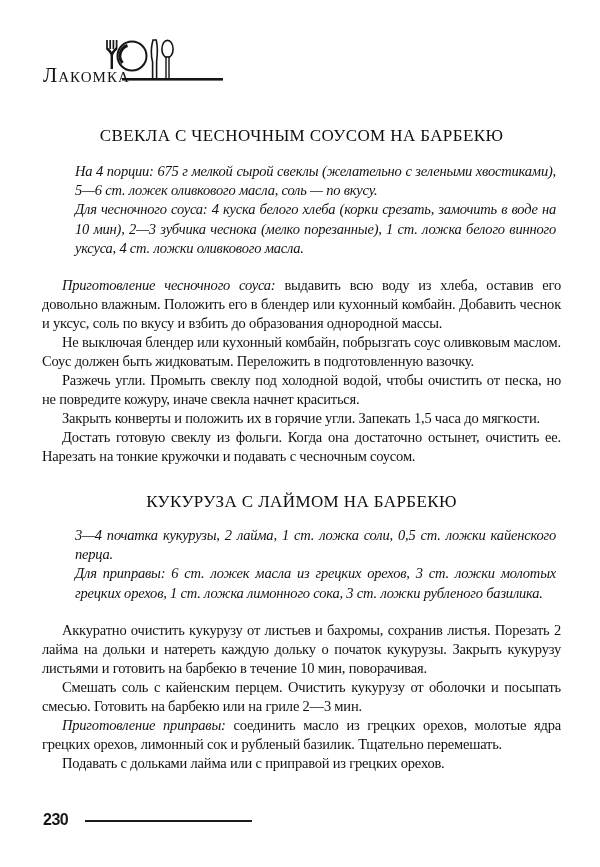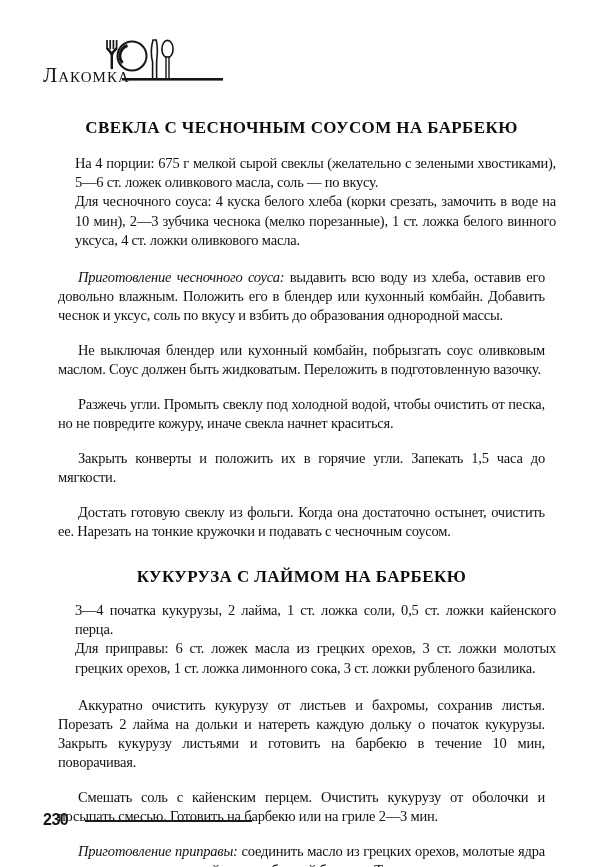--- a/index.html
+++ b/index.html
@@ -22,45 +22,46 @@
     font-size:21px; line-height:21px;
     letter-spacing:1px;
     color:#151515;
   }
   .logo-art { position:absolute; left:60px; top:0; }
 
   
   .content { position:absolute; left:42px; top:112px; width:519px; }
 
   .recipe-title {
-    margin:4px;
+    margin:12px;
     font-size:17px; line-height:24px;
-    font-weight:bold;
+    font-weight:normal;
     text-align:center;
     letter-spacing:0.4px;
     color:#0d0d0d;
   }
   .recipe-title.second { margin-top:24px; }
 
   .ingredients {
     margin:14px 5px 0 33px;
+    font-style:italic;
     font-size:14.5px; line-height:19.2px;
     letter-spacing:-0.2px;
     text-align:justify;
   }
   .ingredients.second { margin-top:12px; }
   .ingredients p { margin:0; }
 
   .bodytext {
     margin-top:18px;
     font-size:14.5px; line-height:19px;
     letter-spacing:-0.2px;
     text-align:justify;
   }
-  .bodytext p { margin:16px; text-indent:20px; }
+  .bodytext p { margin:0; text-indent:20px; }
   .lead { font-style:italic; }
 
   
   .page-footer {
     position:absolute; left:43px; top:810px;
     display:flex; align-items:center;
   }
   .page-num {
     font-family:"Liberation Sans", sans-serif;
     font-weight:bold;

